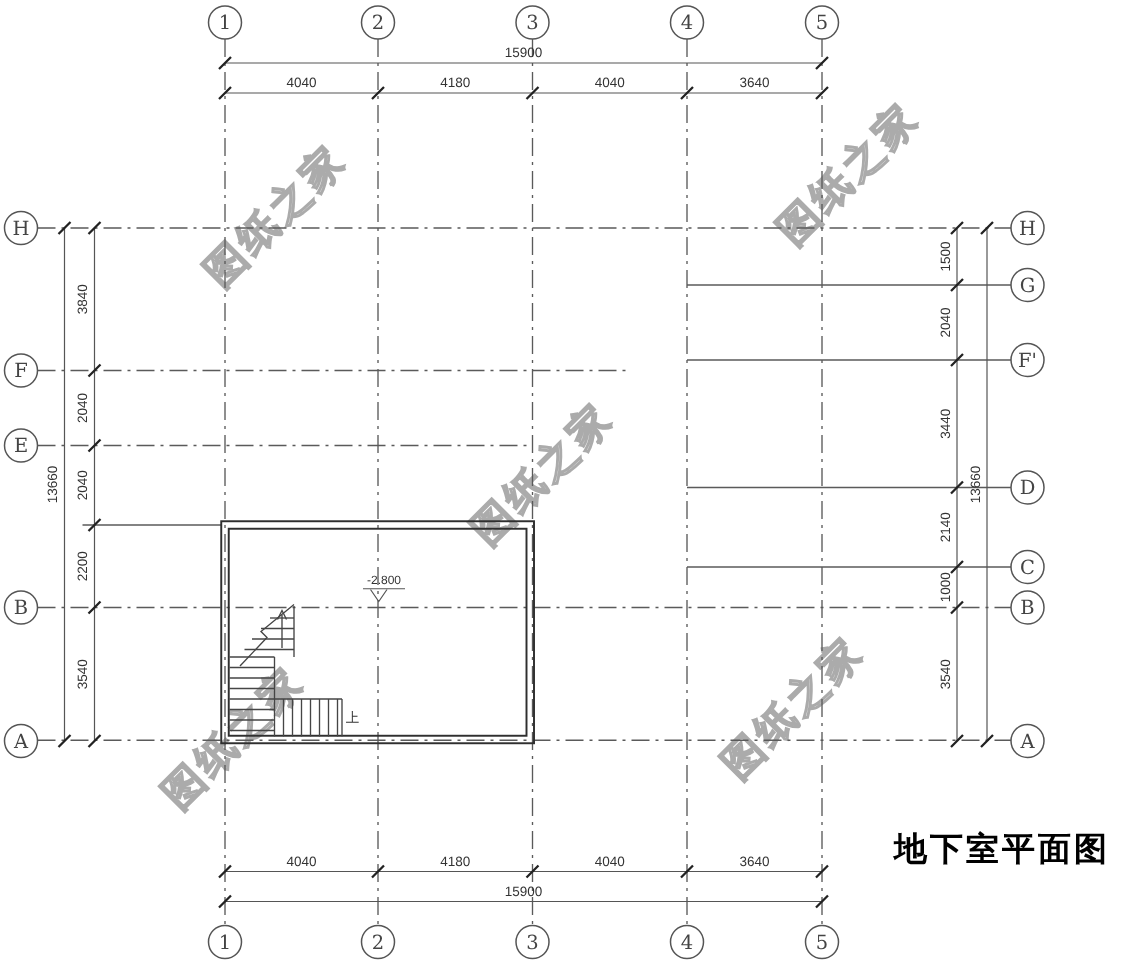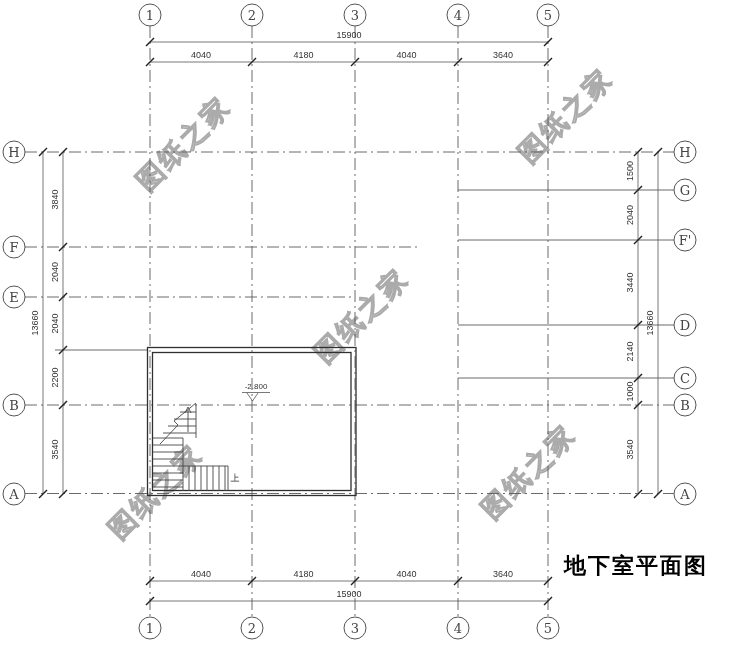--- a/index.html
+++ b/index.html
@@ -1,19 +1,19 @@
 <!DOCTYPE html>
 <html><head>
 <meta charset="utf-8">
 <style>
   html,body{margin:0;padding:0;background:#ffffff;}
   .canvas{position:relative;width:750px;height:652px;background:#ffffff;overflow:hidden;
           font-family:"Liberation Sans",sans-serif;}
   .canvas svg{position:absolute;left:0;top:0;}
-  .plan-title{position:absolute;left:564px;top:551px;font-size:22px;font-weight:bold;
+  .plan-title{position:absolute;left:596px;top:551px;font-size:22px;font-weight:bold;
               letter-spacing:2px;color:#000;font-family:"DejaVu Sans",sans-serif;white-space:nowrap;}
 </style>
 </head>
 <body>
 
 <div class="canvas">
   <svg id="plan-svg" width="750" height="652" viewBox="0 0 750 652">
       <g>
         <text x="0" y="0" font-size="27" font-weight="bold" letter-spacing="3" fill="none" stroke="#ababab" stroke-width="1" font-family="&quot;DejaVu Sans&quot;,sans-serif" text-anchor="middle" transform="translate(190,150) rotate(-45)">图纸之家</text>
         <text x="0" y="0" font-size="27" font-weight="bold" letter-spacing="3" fill="none" stroke="#ababab" stroke-width="1" font-family="&quot;DejaVu Sans&quot;,sans-serif" text-anchor="middle" transform="translate(572,122) rotate(-45)">图纸之家</text>

